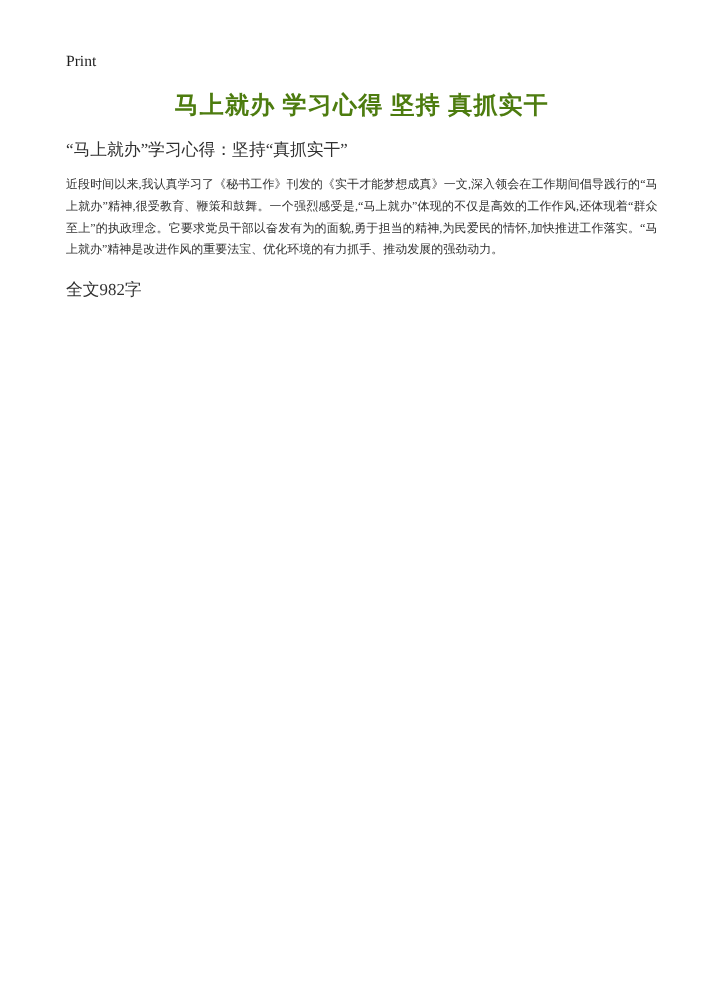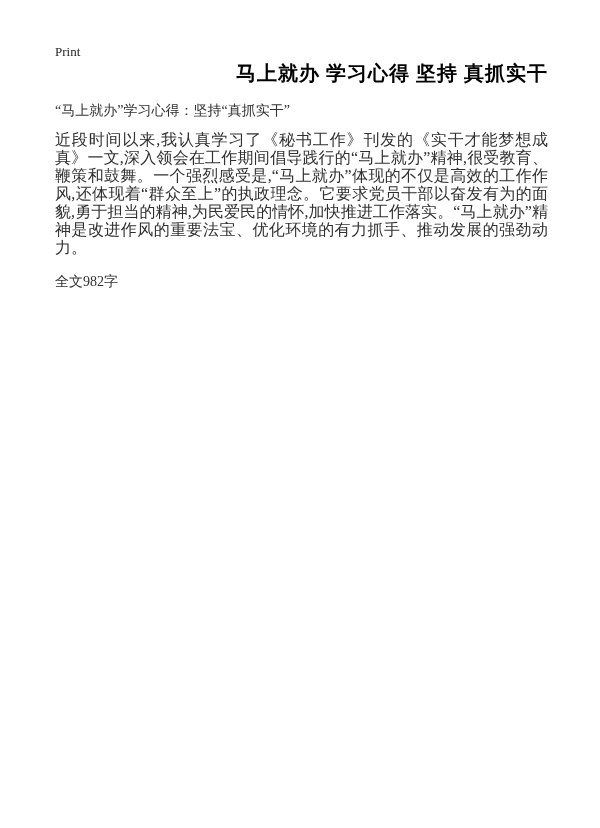--- a/index.html
+++ b/index.html
@@ -14,40 +14,40 @@
     background: #ffffff;
     padding: 42px 52px 40px 55px;
   }
   .print-link {
     display: inline-block;
     font-size: 13px;
     line-height: 17px;
     color: #1f1f1f;
     text-decoration: none;
     cursor: pointer;
-    margin-bottom: 0;
+    margin-bottom: 16px;
   }
   .doc-title {
     font-size: 20px;
     line-height: 26px;
     font-weight: bold;
-    color: #000000;
-    text-align: right;
+    color: #4d7c0f;
+    text-align: center;
     letter-spacing: 1px;
     margin-bottom: 15px;
   }
   .doc-subtitle {
     font-size: 14px;
     line-height: 18px;
     color: #303030;
     margin-bottom: 11px;
     margin-top: 16px;
   }
   .doc-paragraph {
-    font-size: 16px;
+    font-size: 10px;
     line-height: 18px;
     color: #303030;
     text-align: justify;
     text-justify: inter-ideograph;
     margin-bottom: 13px;
   }
   .word-count {
     font-size: 14px;
     line-height: 18px;
     color: #303030;

